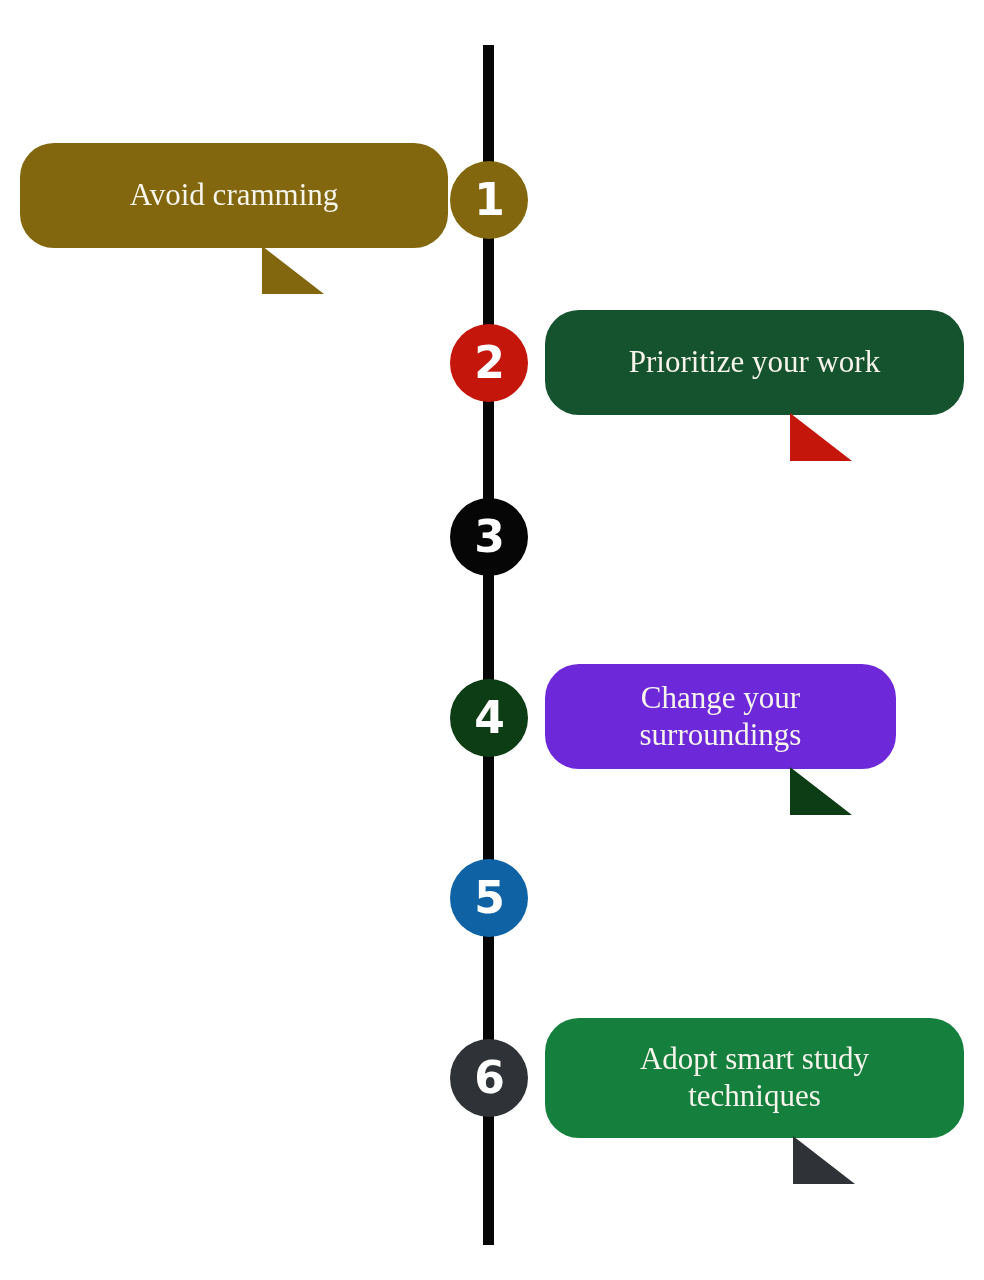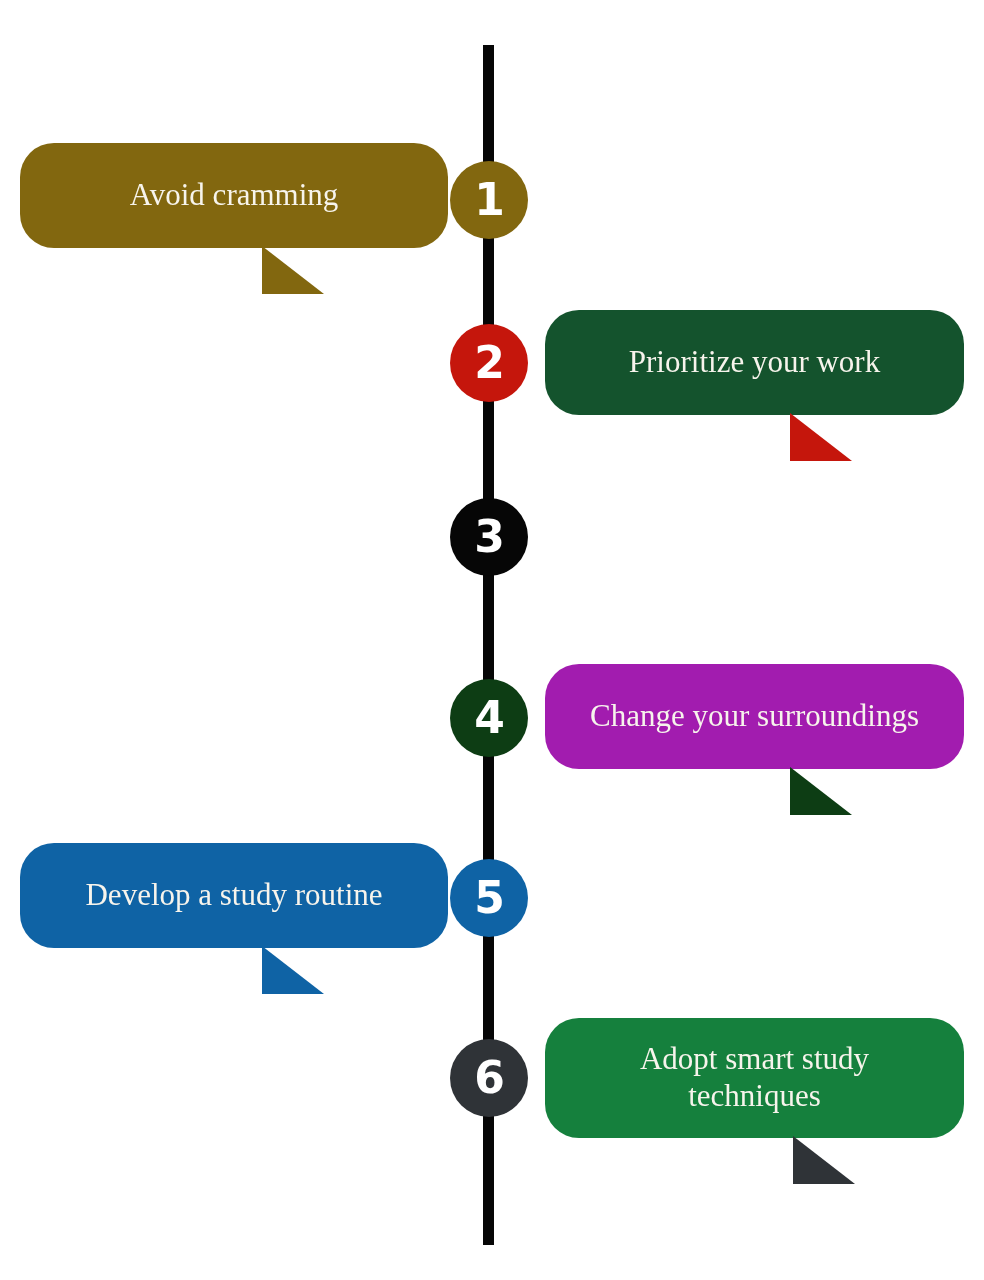--- a/index.html
+++ b/index.html
@@ -136,29 +136,25 @@
     <span class="tail" style="left:245px; color:#C5160C;"></span>
   </div>
 
   <div class="marker" style="left:450px; top:498px; background:#060606;">
     <span class="marker-num">3</span>
   </div>
 
   <div class="marker" style="left:450px; top:679px; background:#0D3D14;">
     <span class="marker-num">4</span>
   </div>
-  <div class="bubble" style="left:545px; top:664px; width:419px; height:105px; background:#a21caf; color:#0D3D14;">
+  <div class="bubble" style="left:545px; top:664px; width:351px; height:105px; background:#6d28d9; color:#0D3D14;">
     <span class="bubble-text">Change your surroundings</span>
     <span class="tail" style="left:245px; color:#0D3D14;"></span>
   </div>
 
-  <div class="bubble" style="left:20px; top:843px; width:428px; height:105px; background:#0F63A5; color:#0F63A5;">
-    <span class="bubble-text">Develop a study routine</span>
-    <span class="tail" style="left:242px; color:#0F63A5;"></span>
-  </div>
   <div class="marker" style="left:450px; top:859px; background:#0F63A5;">
     <span class="marker-num">5</span>
   </div>
 
   <div class="marker" style="left:450px; top:1039px; background:#2F3337;">
     <span class="marker-num">6</span>
   </div>
   <div class="bubble" style="left:545px; top:1018px; width:419px; height:120px; background:#15803d; color:#2F3337;">
     <span class="bubble-text">Adopt smart study
 techniques</span>

